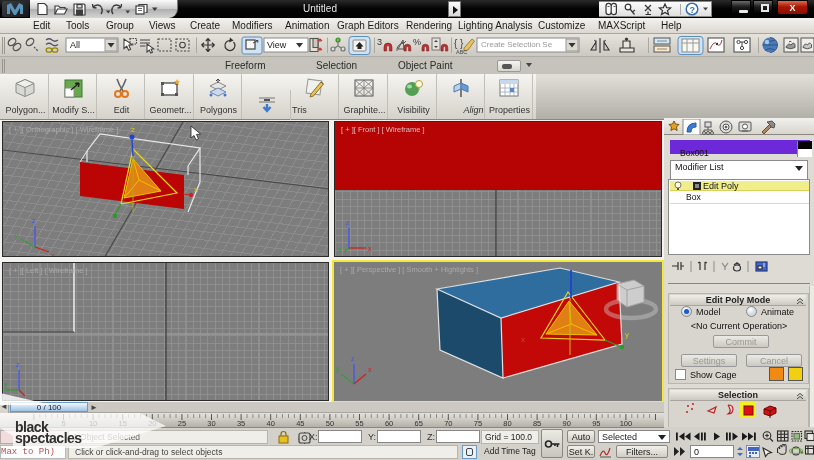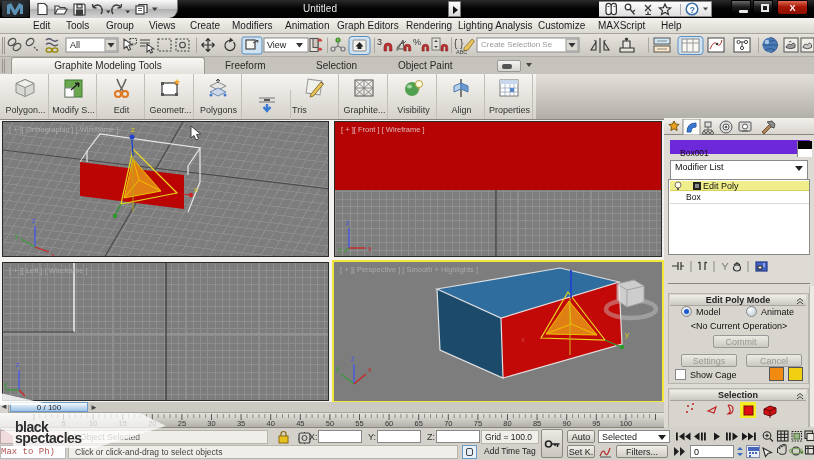--- a/index.html
+++ b/index.html
@@ -195,21 +195,20 @@
           <path d="M789 8 q1 -1.5 2.5 0"></path>
     <rect x="801" y="4" width="13" height="14" fill="#f0eee8"></rect>
           <path d="M803 13 q2 -4.5 4.5 -2 q2 -3.5 4 -.5 l0 3 q-4 2.5 -8.5 0 z" fill="#c8c8c8"></path>
    </g>
   </g>
  </svg>
 </div>
 
 <div class="abs" id="ribtabs" style="left:0;top:57px;width:814px;height:17px;background:#c6c3bc;font-size:10px;color:#2a2a2a;">
  <div class="abs" style="left:2px;top:2px;width:3px;height:14px;border-left:1px solid #989590;border-right:1px solid #989590;"></div>
- <div class="abs" style="left:11px;top:0px;width:194px;height:17px;background:linear-gradient(#f8f7f3,#e4e1db);border:1px solid #9a978f;border-bottom:none;border-radius:3px 3px 0 0;text-align:center;line-height:16px;">Graphite Modeling Tools</div>
  <div class="abs" style="left:225px;top:3px;">Freeform</div>
  <div class="abs" style="left:316px;top:3px;">Selection</div>
  <div class="abs" style="left:398px;top:3px;">Object Paint</div>
  <div class="abs" style="left:497px;top:3px;width:24px;height:12px;background:linear-gradient(#f5f4f0,#d8d5ce);border:1px solid #999;border-radius:2px;">
    <div class="abs" style="left:4px;top:3px;width:10px;height:5px;background:#555;border-radius:2px;"></div>
     </div>
  <div class="abs" style="left:526px;top:6px;width:0;height:0;border-left:3px solid transparent;border-right:3px solid transparent;border-top:4px solid #444;"></div>
 </div>
 
 <div class="abs" id="ribbody" style="left:0;top:74px;width:814px;height:46px;background:linear-gradient(#f6f4f0,#d5d2cb);border-bottom:1px solid #8a8781;">
@@ -290,21 +289,21 @@
         <path d="M17 12 h2 M17.3 13.5 h1.4" stroke="#b0a040" fill="none"></path>
       </svg>
  <div class="abs" style="left:0;top:31px;width:47px;text-align:center;font-size:9px;color:#333;">Visibility</div>
     </div>
 <div class="abs" style="left:438px;top:0;width:47px;height:45px;border-right:1px solid #c2bfb8;">
  <svg class="abs" style="left:11px;top:2px" width="25" height="25" viewBox="0 0 25 25">
         <path d="M12 3 v18" stroke="#333" stroke-width="1.2"></path>
         <path d="M12 7 l-7 3 v6 l7 -3 z" fill="#b8d0ea" stroke="#4a7ab0"></path>
         <path d="M12 7 l7 3 v6 l-7 -3 z" fill="#6a9ad0" stroke="#4a7ab0"></path>
       </svg>
- <div class="abs" style="left:0;top:31px;width:47px;text-align:center;font-size:9px;color:#333;">Align</div>
+ <div class="abs" style="left:12px;top:31px;width:47px;text-align:center;font-size:9px;color:#333;font-style:italic;">Align</div>
     </div>
 <div class="abs" style="left:486px;top:0;width:47px;height:45px;border-right:1px solid #c2bfb8;">
  <svg class="abs" style="left:11px;top:2px" width="25" height="25" viewBox="0 0 25 25">
         <rect x="3" y="4" width="18" height="16" fill="#fff" stroke="#777"></rect>
         <rect x="3" y="4" width="18" height="4" fill="#c8d8ec"></rect>
         <path d="M3 12 h18 M3 16 h18 M8 8 v12 M13 8 v12 M17 8 v12" stroke="#99a8bb" stroke-width=".8" fill="none"></path>
         <rect x="13" y="12" width="4" height="4" fill="#5588cc"></rect>
       </svg>
  <div class="abs" style="left:0;top:31px;width:47px;text-align:center;font-size:9px;color:#333;">Properties</div>
     </div>

